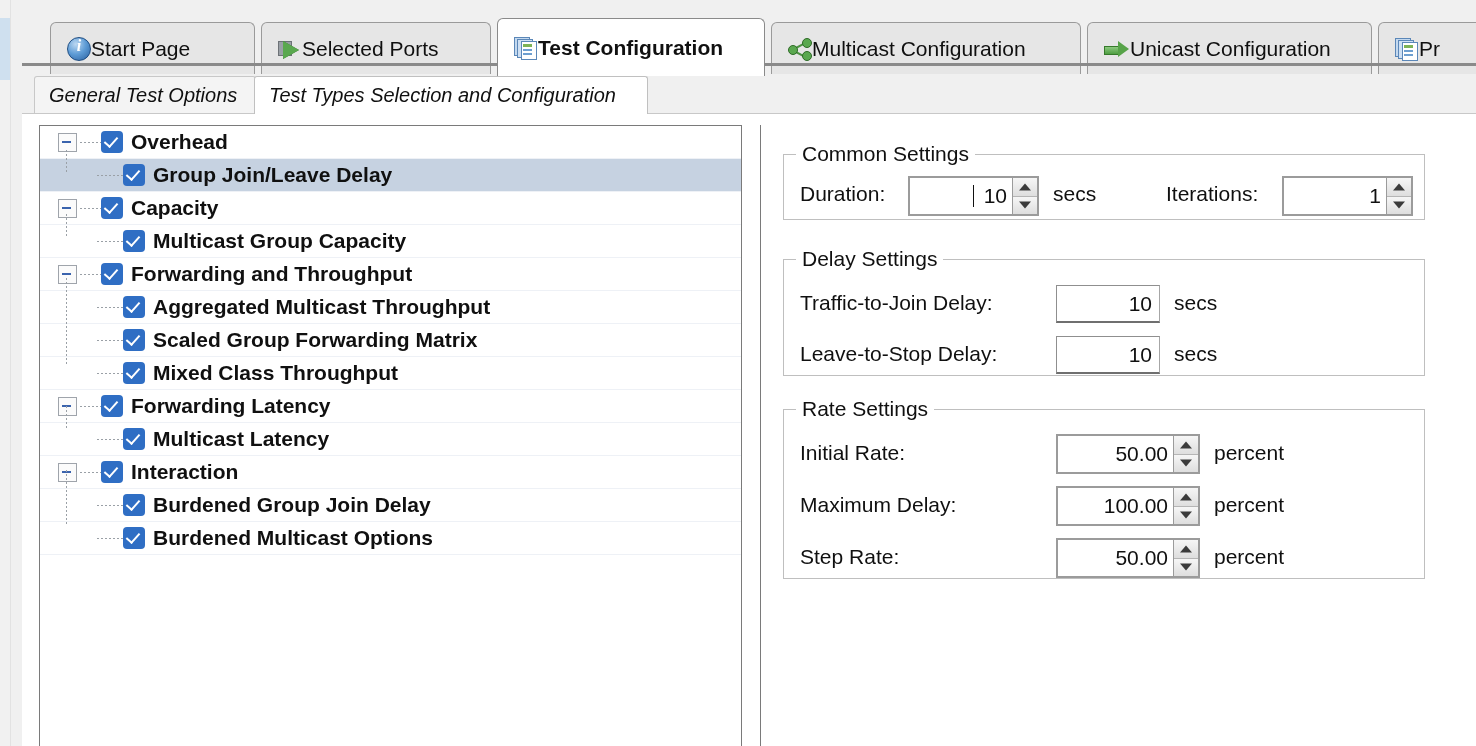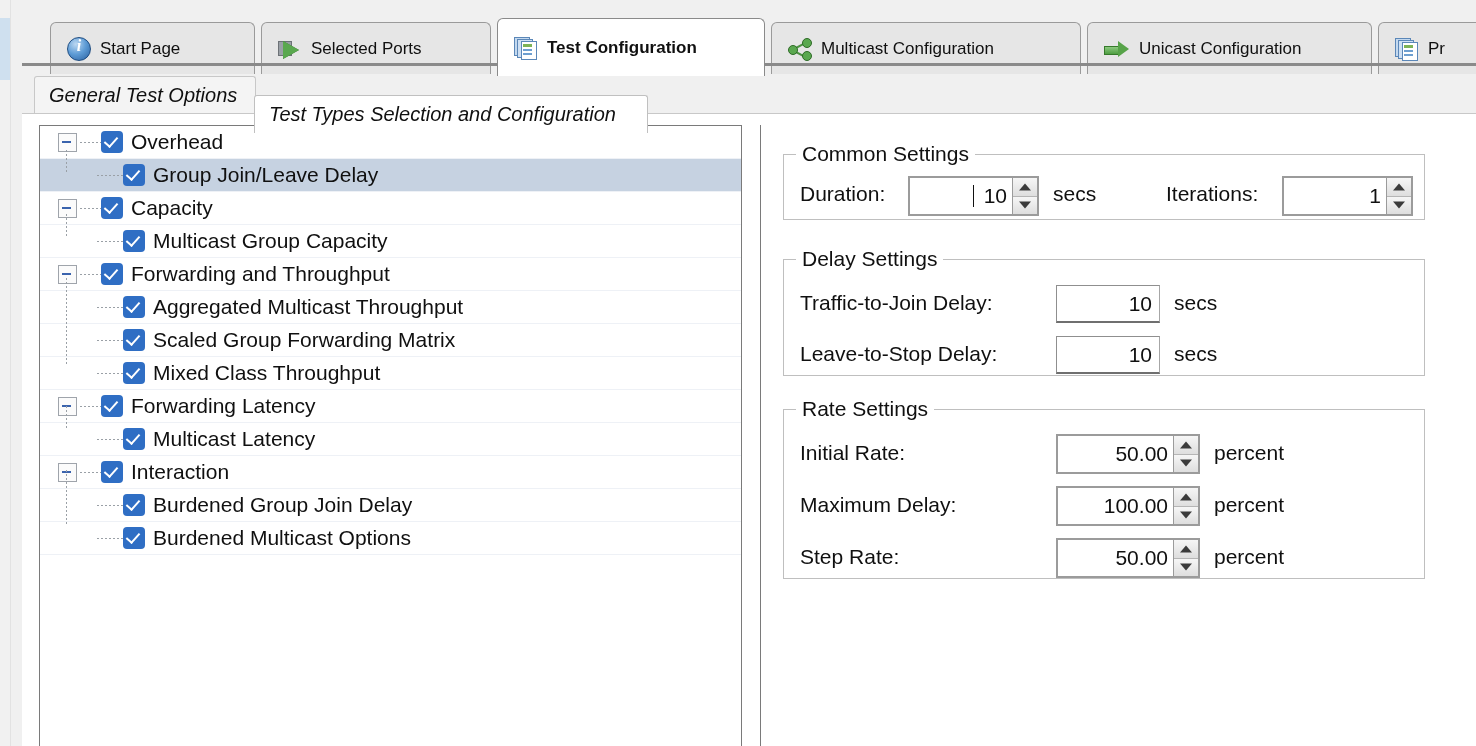--- a/index.html
+++ b/index.html
@@ -53,23 +53,22 @@
     position: absolute;
     top: 12px;
     height: 52px;
     box-sizing: border-box;
     background: #e6e6e6;
     border: 1px solid #9a9a9a;
     border-bottom: none;
     border-radius: 6px 6px 0 0;
     display: flex;
     align-items: center;
-    gap: 9px;
     padding: 0 16px;
-    font-size: 17px;
+    font-size: 21px;
     color: #101010;
     white-space: nowrap;
     cursor: pointer;
   }
   .tab.active {
     background: #ffffff;
     border-color: #8a8a8a;
     font-weight: bold;
     top: 8px;
     height: 58px;
@@ -174,21 +173,20 @@
     border: 1px solid #c8c8c8;
     border-bottom: none;
     border-radius: 3px 3px 0 0;
     white-space: nowrap;
     cursor: pointer;
   }
   .subtab.active {
     background: #ffffff;
     border-color: #c0c0c0;
     z-index: 3;
-    margin-top: 19px;
   }
   .subtabs-base {
     position: absolute;
     left: 22px; top: 113px;
     width: 1454px; height: 1px;
     background: #c8c8c8;
   }
 
   
   .content {
@@ -212,20 +210,21 @@
   .tree-row {
     position: relative;
     height: 32px;
     display: flex;
     align-items: center;
     border-bottom: 1px solid #eef1f6;
     font-size: 21px;
     color: #101010;
     white-space: nowrap;
     cursor: pointer;
+    font-weight: bold;
   }
   .tree-row.selected { background: #c6d2e1; }
 
   .tw-indent { flex: none; }
   .tw-parent { width: 18px; }
   .tw-child  { width: 57px; }
 
   .expander {
     position: relative; flex: none;
     width: 17px; height: 17px;

